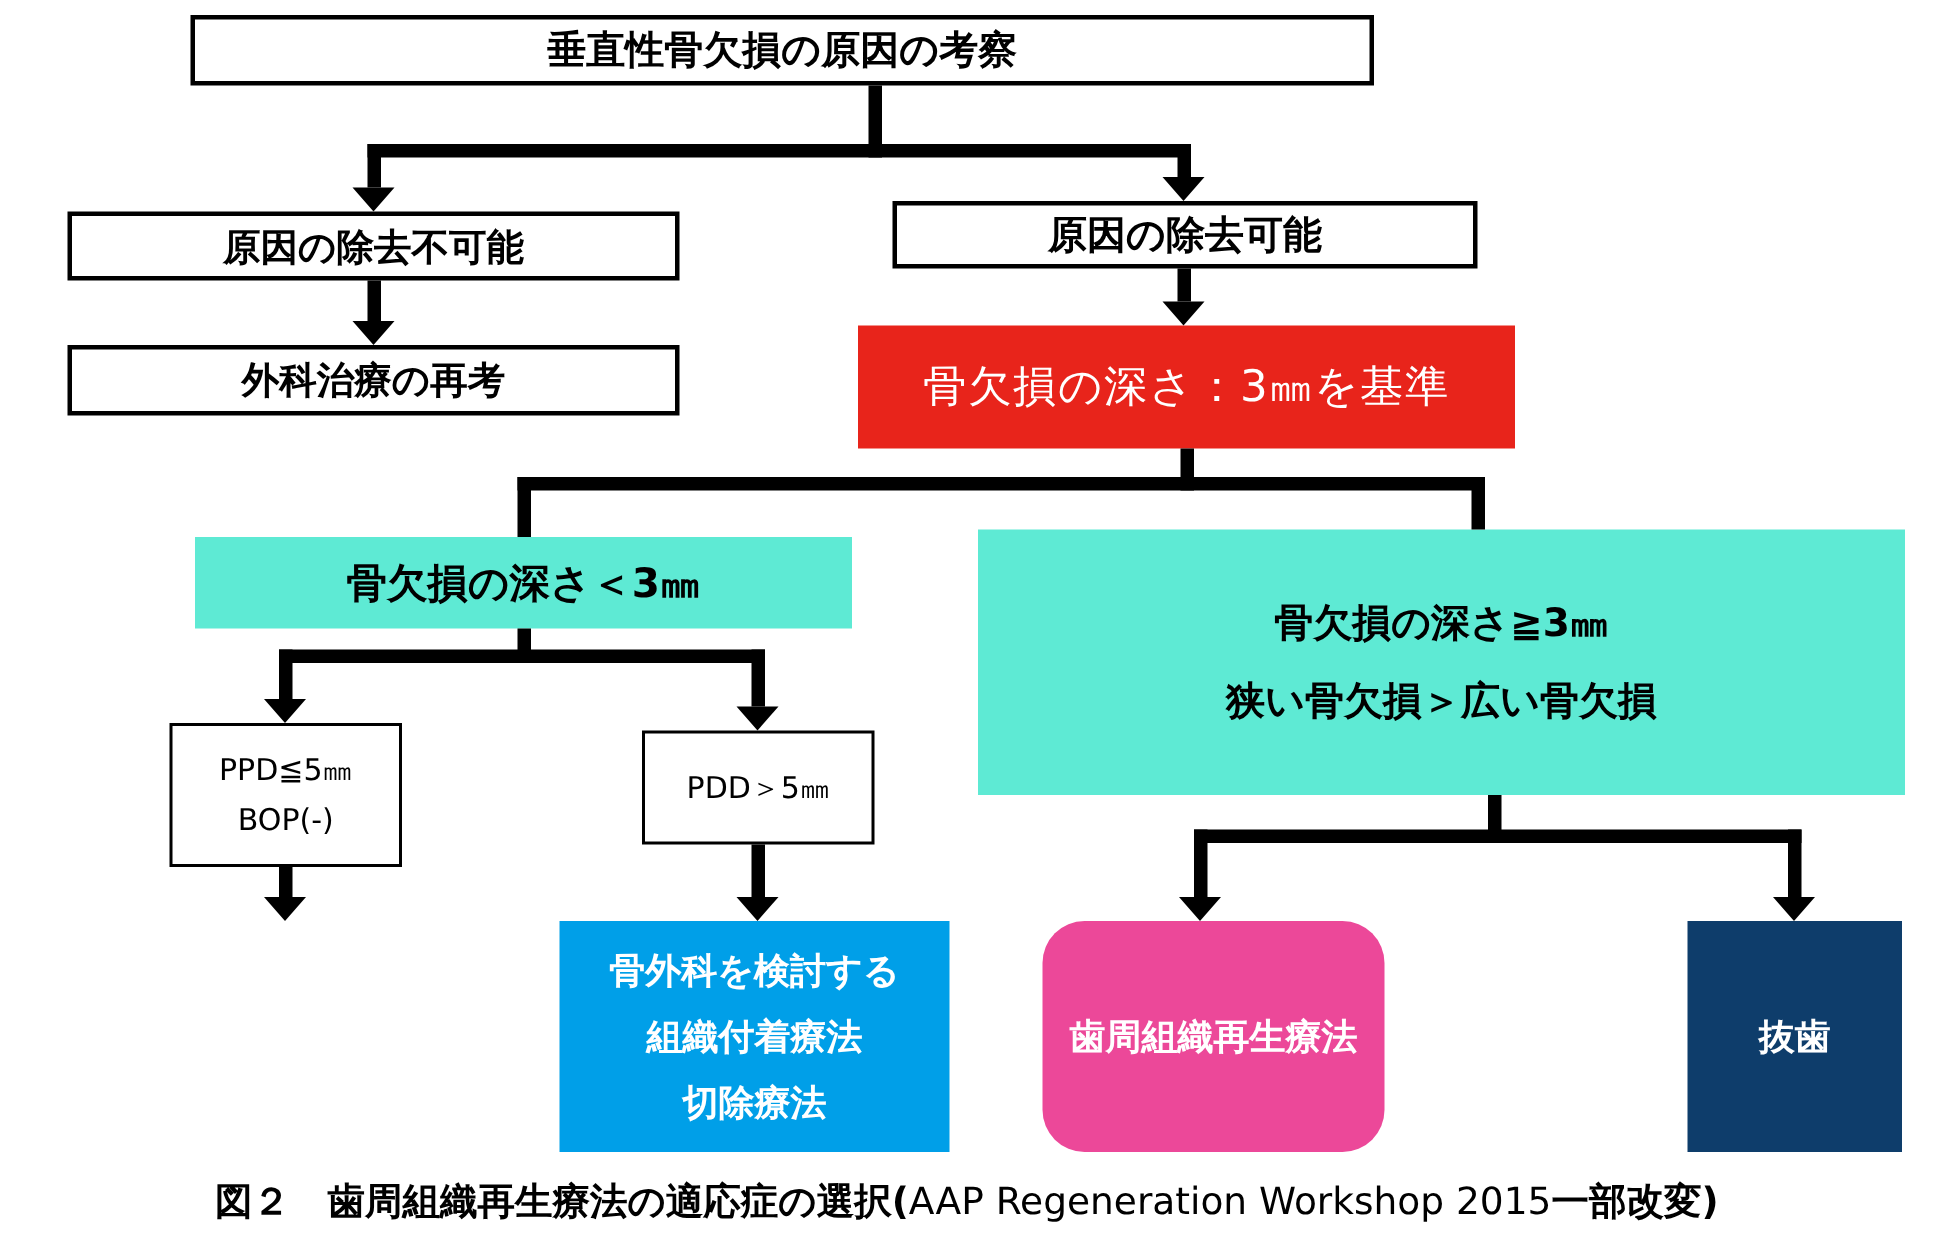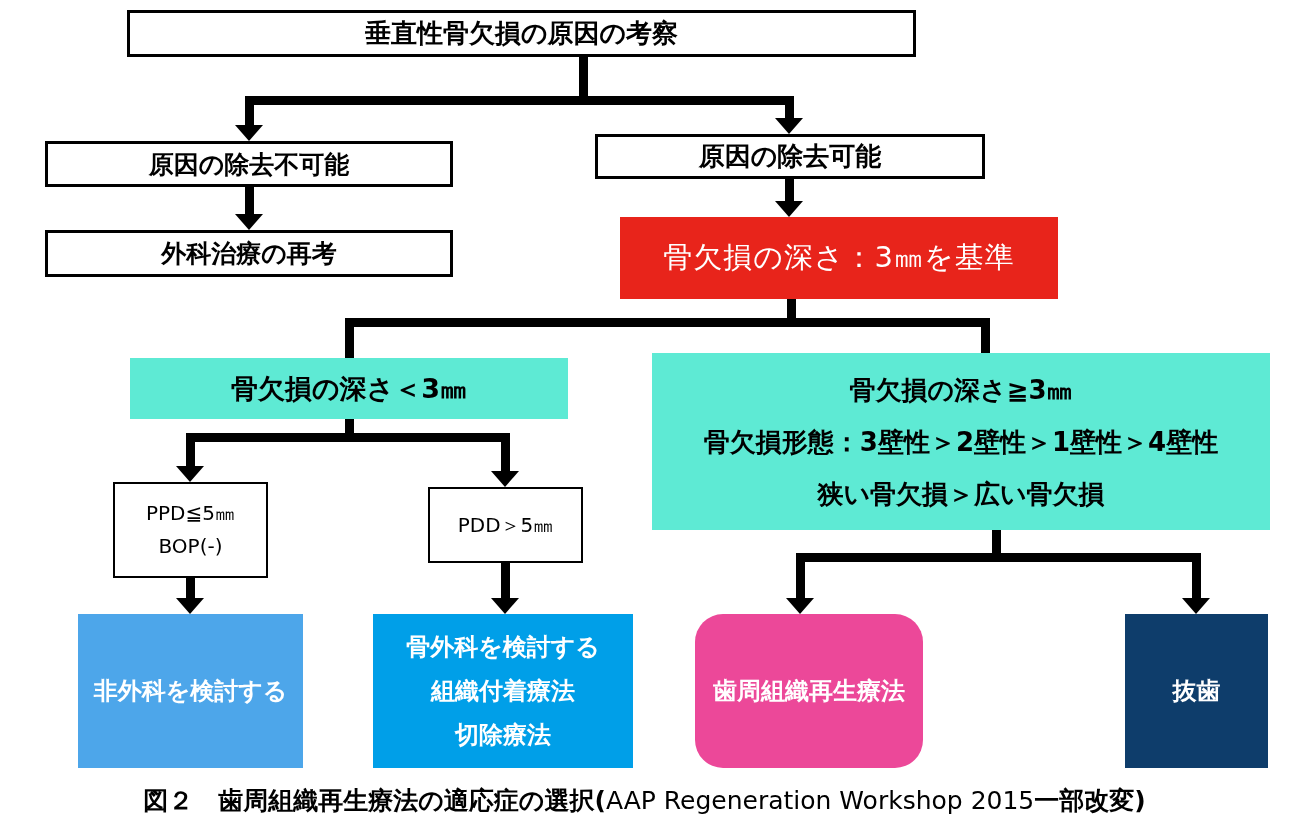--- a/index.html
+++ b/index.html
@@ -90,38 +90,36 @@
 <div class="canvas">
 
   <div class="node white-box" style="left:127px; top:10px; width:789px; height:47px;">垂直性骨欠損の原因の考察</div>
 
   <div class="node white-box" style="left:45px; top:141px; width:408px; height:46px; font-size:25px;">原因の除去不可能</div>
 
   <div class="node white-box" style="left:595px; top:134px; width:390px; height:45px; font-size:26px;">原因の除去可能</div>
 
   <div class="node white-box" style="left:45px; top:230px; width:408px; height:47px; font-size:25px;">外科治療の再考</div>
 
-  <div class="node red-box" style="left:572px; top:217px; width:438px; height:82px;margin-left:48px;">骨欠損の深さ：3㎜を基準</div>
+  <div class="node red-box" style="left:572px; top:217px; width:438px; height:82px;">骨欠損の深さ：3㎜を基準</div>
 
   <div class="node orange-box" style="left:130px; top:358px; width:438px; height:61px;">骨欠損の深さ＜3㎜</div>
 
   <div class="node orange-box" style="left:652px; top:353px; width:618px; height:177px; font-size:26px;">
     <div class="bline">骨欠損の深さ≧3㎜</div>
-    <div class="bline">骨欠損形態：3壁性＞2壁性＞1壁性＞4壁性</div>
     <div class="bline">狭い骨欠損＞広い骨欠損</div>
   </div>
 
   <div class="node small-box" style="left:113px; top:482px; width:155px; height:96px;">
     <div class="bline">PPD≦5㎜</div>
     <div class="bline">BOP(-)</div>
   </div>
 
   <div class="node small-box" style="left:428px; top:487px; width:155px; height:76px;">PDD＞5㎜</div>
 
-  <div class="node blue-box bg-blue1" style="left:78px; top:614px; width:225px; height:154px;">非外科を検討する</div>
 
   <div class="node blue-box bg-blue2" style="left:373px; top:614px; width:260px; height:154px;">
     <div class="bline">骨外科を検討する</div>
     <div class="bline">組織付着療法</div>
     <div class="bline">切除療法</div>
   </div>
 
   <div class="node blue-box bg-blue3" style="left:695px; top:614px; width:228px; height:154px;">歯周組織再生療法</div>
 
   <div class="node blue-box bg-blue4" style="left:1125px; top:614px; width:143px; height:154px;">抜歯</div>

